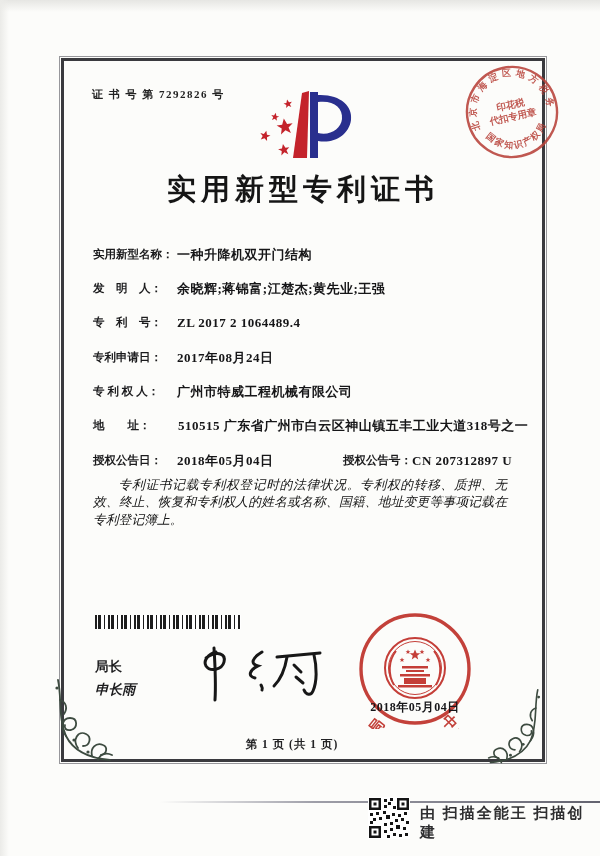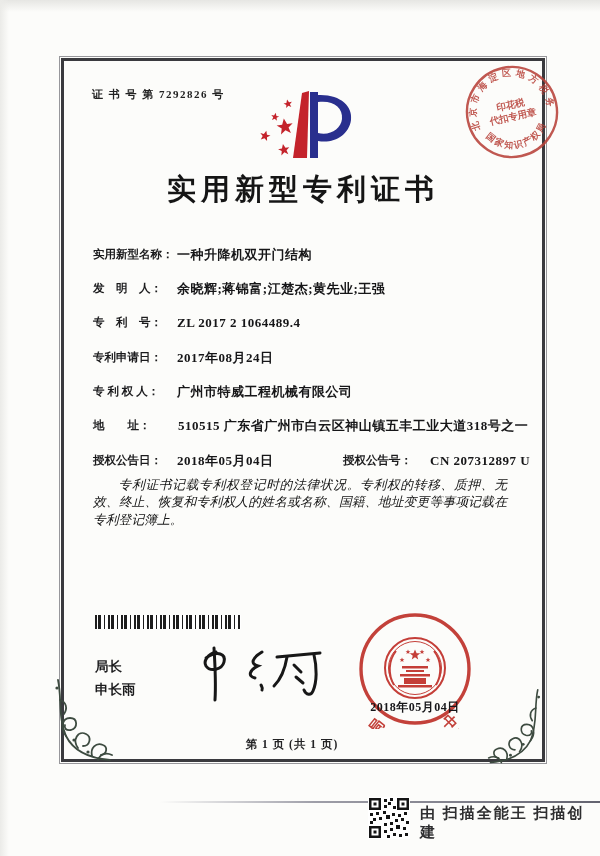--- a/index.html
+++ b/index.html
@@ -32,21 +32,21 @@
   .body-text{position:absolute;left:93px;top:477px;width:414px;
     font-size:12.8px;line-height:17.4px;text-align:justify;font-style:italic;
     font-weight:500;color:#141414;}
   .body-text p{margin:0;text-indent:2em;}
   .barcode{position:absolute;left:95px;top:615px;width:146px;height:14px;
     background:repeating-linear-gradient(90deg,#1d1d1d 0 2px,#fff 2px 3px,#1d1d1d 3px 6px,#fff 6px 9px,#1d1d1d 9px 10px,#fff 10px 13px);}
   .official-seal{position:absolute;left:356px;top:611px;opacity:.93;}
   .seal-date{position:absolute;left:356px;top:699px;width:118px;text-align:center;
     font-size:12px;font-weight:bold;letter-spacing:.5px;color:#17171a;}
   .signer-title{position:absolute;left:95px;top:658px;font-size:13.5px;font-weight:bold;}
-  .signer-name{position:absolute;left:95px;top:681px;font-size:13.5px;font-weight:bold;}
+  .signer-name{position:absolute;left:95px;top:681px;font-size:13.5px;font-weight:bold;font-style:italic;}
   .signature{position:absolute;left:192px;top:638px;}
   .flourish-left{position:absolute;left:52px;top:678px;}
   .flourish-right{position:absolute;left:484px;top:688px;transform:scaleX(-1);}
   .page-footer{position:absolute;left:61px;top:737px;width:462px;text-align:center;
     font-size:11.5px;font-weight:bold;letter-spacing:1px;color:#232325;}
   .scan-line{position:absolute;left:160px;top:801px;width:440px;height:2px;
     background:linear-gradient(90deg,rgba(110,110,125,0) 0%,rgba(108,108,124,.65) 35%,#63636f 100%);}
   .qr{position:absolute;left:368px;top:797px;}
   .scanner-caption{position:absolute;left:420px;top:804px;font-size:15px;font-weight:bold;
     letter-spacing:2px;color:#2e2e30;}
@@ -110,21 +110,21 @@
 <div class="field-row" style="top:383px">
   <span class="field-label">专 利 权 人：</span><span class="field-value">广州市特威工程机械有限公司</span>
 </div>
 <div class="field-row" style="top:417px">
   <span class="field-label">地　　址：</span><span class="field-value" style="width:352px">510515 广东省广州市白云区神山镇五丰工业大道318号之一</span>
 </div>
 <div class="field-row" style="top:452px">
   <span class="field-label">授权公告日：</span><span class="field-value">2018年05月04日</span>
 </div>
 <div class="grant-row">
-  <span class="field-label" style="width:auto;margin-right:18px">授权公告号：</span><span class="field-value">CN 207312897 U</span>
+  <span class="field-label" style="width:auto;margin-right:0">授权公告号：</span><span class="field-value">CN 207312897 U</span>
 </div>
 
 <div class="body-text">
   <p>专利证书记载专利权登记时的法律状况。专利权的转移、质押、无效、终止、恢复和专利权人的姓名或名称、国籍、地址变更等事项记载在专利登记簿上。</p>
 </div>
 
 <div class="barcode"></div>
 
 <svg class="official-seal" width="118" height="118" viewBox="0 0 118 118">
   <defs>

